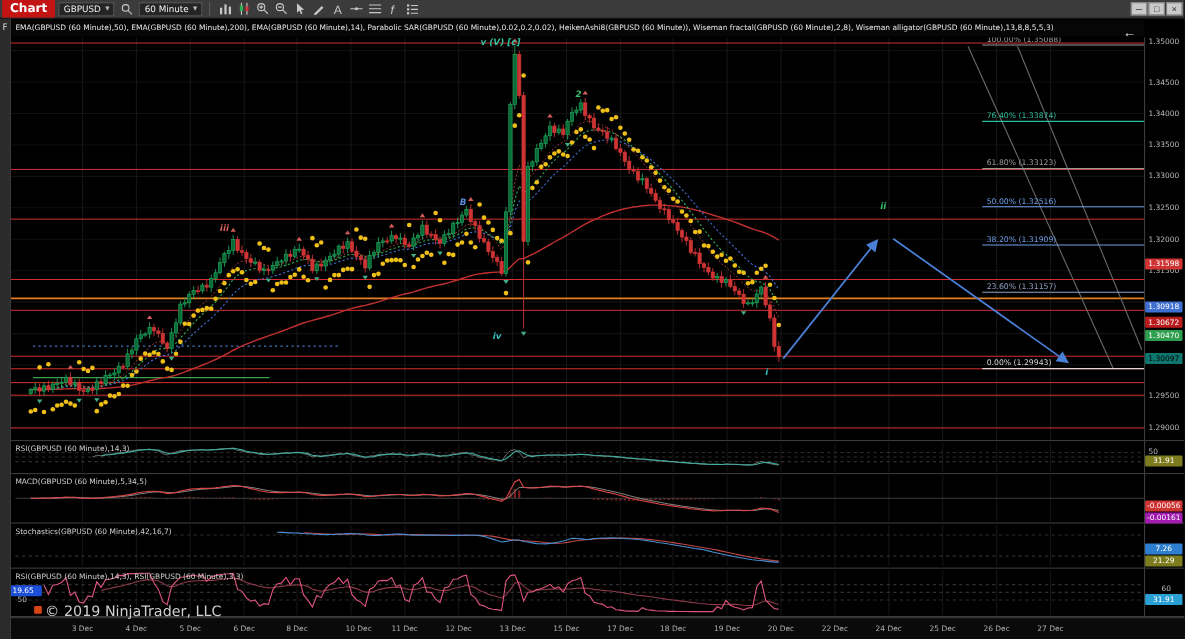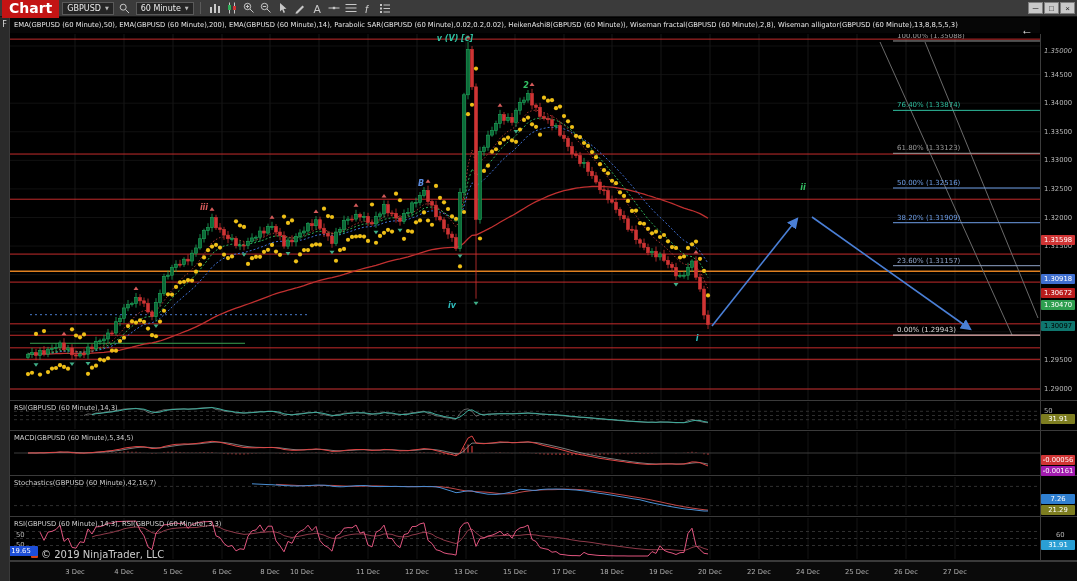--- a/index.html
+++ b/index.html
@@ -1,21 +1,21 @@
 <!DOCTYPE html>
 <html><head>
 <meta charset="utf-8">
 <style>
   *{margin:0;padding:0;box-sizing:border-box}
   html,body{background:#1a1a1a}
   #app{position:relative;width:1077px;height:581px;background:#000;overflow:hidden;
        font-family:"DejaVu Sans","Liberation Sans",sans-serif;color:#ddd}
   #titlebar{position:absolute;left:0;top:0;width:1077px;height:17px;background:#3b3b3b;
             border-bottom:1px solid #141414;display:flex;align-items:center;gap:3px;padding:0 2px;z-index:7}
-  .chart-tag{background:#c31414;color:#fff;font-size:14px;font-weight:bold;padding:1px 7px 2px;cursor:pointer}
+  .chart-tag{background:#c31414;color:#fff;font-size:11px;font-weight:bold;padding:1px 7px 2px;cursor:pointer}
   .combo{display:flex;align-items:center;gap:4px;background:#252525;border:1px solid #5a5a5a;color:#eee;
          font-size:8px;height:13px;padding:0 4px;cursor:pointer}
   .caret{font-size:5px;color:#bbb}
   .iconbtn{background:transparent;border:none;width:16px;height:14px;display:flex;align-items:center;
            justify-content:center;cursor:pointer;padding:0}
   .tsep{width:1px;height:12px;background:#5a5a5a;margin:0 3px}
   .win-controls{margin-left:auto;display:flex;gap:1px}
   .winbtn{width:15px;height:12px;background:#c9c9c9;border:1px solid #808080;color:#222;font-size:8px;
           line-height:9px;text-align:center;padding:0;cursor:pointer}
   #indicator-bar{position:absolute;left:10px;top:18px;width:1030px;height:15px;background:#060606;color:#e8e8e8;
@@ -27,21 +27,21 @@
   .axis-label{position:absolute;color:#b8b8b8;font-size:6.8px;z-index:3;white-space:nowrap}
   .badge{position:absolute;width:34px;height:10px;font-size:6.8px;line-height:10px;text-align:center;
          color:#fff;z-index:4;border-radius:1px;white-space:nowrap}
   .sep-line{position:absolute;left:0;width:1077px;height:1px;background:#3a3a3a;z-index:2}
   #axis-border{position:absolute;left:1040px;top:34px;width:1px;height:527px;background:#3c3c3c;z-index:2}
   #date-axis{position:absolute;left:0;top:561px;width:1077px;height:20px;background:#0a0a0a;
              border-top:1px solid #3a3a3a;z-index:2}
   .date-label{position:absolute;top:6px;color:#b0b0b0;font-size:6.8px;transform:translateX(-50%);white-space:nowrap}
   #back-arrow{position:absolute;left:1016px;top:22px;width:22px;height:16px;background:transparent;color:#e8e8e8;
               border:none;font-size:12px;line-height:14px;z-index:6;cursor:pointer}
-  #copyright{position:absolute;left:41px;top:549px;font-size:10px;color:#cfcfcf;z-index:4}
+  #copyright{position:absolute;left:41px;top:549px;font-size:13px;color:#cfcfcf;z-index:4}
   #nt-logo{position:absolute;left:31px;top:551px;width:7px;height:7px;background:#d84315;border-radius:1px;z-index:4}
   svg.layer{position:absolute;left:0;z-index:1}
 </style>
 </head>
 <body>
 
 <div id="app">
 
   <div id="titlebar">
     <div class="chart-tag">Chart</div>
@@ -162,21 +162,21 @@
   <div id="copyright">
     <span>© 2019 NinjaTrader, LLC</span>
   </div>
 
   <div id="date-axis">
       <div class="date-label" style="left: 75px;">3 Dec</div>
       <div class="date-label" style="left: 124px;">4 Dec</div>
       <div class="date-label" style="left: 173px;">5 Dec</div>
       <div class="date-label" style="left: 222px;">6 Dec</div>
       <div class="date-label" style="left: 270px;">8 Dec</div>
-      <div class="date-label" style="left: 302px;">10 Dec</div>
+      <div class="date-label" style="left: 326px;">10 Dec</div>
       <div class="date-label" style="left: 368px;">11 Dec</div>
       <div class="date-label" style="left: 417px;">12 Dec</div>
       <div class="date-label" style="left: 466px;">13 Dec</div>
       <div class="date-label" style="left: 515px;">15 Dec</div>
       <div class="date-label" style="left: 564px;">17 Dec</div>
       <div class="date-label" style="left: 612px;">18 Dec</div>
       <div class="date-label" style="left: 661px;">19 Dec</div>
       <div class="date-label" style="left: 710px;">20 Dec</div>
       <div class="date-label" style="left: 759px;">22 Dec</div>
       <div class="date-label" style="left: 808px;">24 Dec</div>
@@ -796,21 +796,21 @@
       <line x1="712" y1="292" x2="797" y2="185" stroke="#4a7fd6" stroke-width="1.6" marker-end="url(#arr)"></line>
       <line x1="812" y1="183" x2="970" y2="295" stroke="#4a7fd6" stroke-width="1.6" marker-end="url(#arr)"></line>
       <text x="455" y="7" fill="#2fbf9f" font-size="8" font-style="italic" font-weight="bold" text-anchor="middle">v (V) [c]</text>
       <text x="526" y="54" fill="#35c065" font-size="8" font-style="italic" font-weight="bold" text-anchor="middle">2</text>
       <text x="421" y="152" fill="#5b8bde" font-size="8" font-style="italic" font-weight="bold" text-anchor="middle">B</text>
       <text x="204" y="176" fill="#d65b5b" font-size="8" font-style="italic" font-weight="bold" text-anchor="middle">iii</text>
       <text x="452" y="274" fill="#2fbfbf" font-size="8" font-style="italic" font-weight="bold" text-anchor="middle">iv</text>
       <text x="697" y="307" fill="#2fbfbf" font-size="8" font-style="italic" font-weight="bold" text-anchor="middle">i</text>
       <text x="803" y="156" fill="#35c065" font-size="8" font-style="italic" font-weight="bold" text-anchor="middle">ii</text>
     </svg>
-    <div class="axis-label" style="left: 1044px; top: 47px; font-style: italic;">1.35000</div>
+    <div class="axis-label" style="left: 1044px; top: 34px;">1.35000</div>
     <div class="axis-label" style="left: 1044px; top: 70.5835px;">1.34500</div>
     <div class="axis-label" style="left: 1044px; top: 99.167px;">1.34000</div>
     <div class="axis-label" style="left: 1044px; top: 127.751px;">1.33500</div>
     <div class="axis-label" style="left: 1044px; top: 156.334px;">1.33000</div>
     <div class="axis-label" style="left: 1044px; top: 184.917px;">1.32500</div>
     <div class="axis-label" style="left: 1044px; top: 213.501px;">1.32000</div>
     <div class="axis-label" style="left: 1044px; top: 242.084px;">1.31500</div>
     <div class="axis-label" style="left: 1044px; top: 356.418px;">1.29500</div>
     <div class="axis-label" style="left: 1044px; top: 385.002px;">1.29000</div>
     <div class="badge" style="left: 1041px; top: 235.482px; background: rgb(207, 52, 52); color: rgb(255, 255, 255);">1.31598</div>
@@ -1098,14 +1098,14 @@
       <line x1="14" y1="27.5" x2="1040" y2="27.5" stroke="#2f2f2f" stroke-dasharray="3,3"></line>
       <line x1="14" y1="20.5" x2="1040" y2="20.5" stroke="#2f2f2f" stroke-dasharray="3,3"></line>
       <line x1="14" y1="13.5" x2="1040" y2="13.5" stroke="#2f2f2f" stroke-dasharray="3,3"></line>
       <path d="M92.0 19.0 L96.0 17.6 L100.0 17.0 L104.0 16.0 L108.0 15.2 L112.0 14.5 L116.0 13.2 L120.0 12.3 L124.0 10.8 L128.0 10.0 L132.0 9.4 L136.0 9.0 L140.0 9.3 L144.0 10.0 L148.0 12.3 L152.0 14.6 L156.0 15.6 L160.0 14.8 L164.0 12.7 L168.0 11.5 L172.0 10.6 L176.0 10.2 L180.0 9.9 L184.0 9.7 L188.0 9.8 L192.0 9.6 L196.0 9.5 L200.0 8.8 L204.0 8.3 L208.0 7.8 L212.0 7.4 L216.0 8.4 L220.0 9.6 L224.0 11.6 L228.0 12.8 L232.0 13.8 L236.0 14.9 L240.0 15.6 L244.0 16.4 L248.0 16.1 L252.0 15.7 L256.0 15.1 L260.0 14.5 L264.0 14.3 L268.0 13.8 L272.0 13.7 L276.0 14.1 L280.0 15.3 L284.0 17.6 L288.0 18.7 L292.0 19.5 L296.0 18.7 L300.0 18.1 L304.0 17.2 L308.0 16.3 L312.0 15.9 L316.0 15.2 L320.0 16.0 L324.0 17.1 L328.0 18.9 L332.0 20.3 L336.0 20.3 L340.0 19.8 L344.0 18.0 L348.0 17.1 L352.0 16.4 L356.0 16.0 L360.0 16.0 L364.0 16.0 L368.0 17.0 L372.0 17.8 L376.0 18.0 L380.0 17.4 L384.0 15.9 L388.0 16.0 L392.0 16.4 L396.0 17.9 L400.0 18.7 L404.0 18.9 L408.0 18.5 L412.0 17.0 L416.0 16.3 L420.0 15.1 L424.0 14.3 L428.0 14.9 L432.0 16.2 L436.0 18.8 L440.0 20.4 L444.0 22.2 L448.0 23.4 L452.0 24.5 L456.0 25.6 L460.0 23.0 L464.0 18.1 L468.0 12.3 L472.0 11.1 L476.0 14.8 L480.0 18.0 L484.0 19.8 L488.0 18.5 L492.0 18.2 L496.0 17.9 L500.0 17.6 L504.0 17.5 L508.0 17.5 L512.0 17.7 L516.0 17.5 L520.0 17.3 L524.0 16.8 L528.0 16.5 L532.0 16.7 L536.0 17.0 L540.0 17.8 L544.0 18.2 L548.0 18.7 L552.0 19.0 L556.0 19.3 L560.0 19.9 L564.0 20.4 L568.0 21.2 L572.0 21.9 L576.0 22.5 L580.0 23.2 L584.0 23.5 L588.0 24.0 L592.0 24.5 L596.0 25.2 L600.0 25.8 L604.0 26.4 L608.0 27.0 L612.0 27.4 L616.0 28.0 L620.0 28.5 L624.0 29.0 L628.0 29.6 L632.0 30.0 L636.0 30.6 L640.0 30.9 L644.0 31.3 L648.0 31.6 L652.0 31.7 L656.0 31.8 L660.0 31.5 L664.0 31.4 L668.0 31.4 L672.0 31.8 L676.0 32.2 L680.0 32.4 L684.0 32.5 L688.0 31.3 L692.0 29.5 L696.0 28.4 L700.0 28.8 L704.0 30.5 L708.0 31.6 " fill="none" stroke="#8f3a4a" stroke-width="1"></path>
       <path d="M40.0 14.1 L44.0 22.4 L48.0 14.1 L52.0 13.3 L56.0 11.5 L60.0 7.2 L64.0 23.4 L68.0 20.1 L72.0 29.3 L76.0 30.2 L80.0 23.8 L84.0 24.5 L88.0 10.9 L92.0 16.0 L96.0 8.9 L100.0 8.6 L104.0 7.4 L108.0 5.1 L112.0 5.3 L116.0 3.7 L120.0 3.5 L124.0 3.3 L128.0 3.2 L132.0 3.2 L136.0 3.1 L140.0 12.0 L144.0 17.8 L148.0 28.9 L152.0 31.7 L156.0 15.0 L160.0 10.7 L164.0 6.8 L168.0 6.6 L172.0 5.5 L176.0 5.0 L180.0 5.8 L184.0 4.7 L188.0 10.3 L192.0 6.5 L196.0 5.3 L200.0 4.2 L204.0 3.8 L208.0 3.6 L212.0 3.3 L216.0 17.8 L220.0 19.6 L224.0 25.5 L228.0 28.5 L232.0 27.5 L236.0 32.9 L240.0 30.8 L244.0 31.4 L248.0 18.2 L252.0 12.9 L256.0 11.9 L260.0 6.9 L264.0 13.7 L268.0 8.2 L272.0 8.2 L276.0 22.8 L280.0 27.8 L284.0 33.8 L288.0 23.4 L292.0 25.3 L296.0 17.0 L300.0 13.3 L304.0 11.5 L308.0 7.2 L312.0 12.6 L316.0 8.4 L320.0 22.6 L324.0 27.2 L328.0 29.4 L332.0 33.2 L336.0 17.9 L340.0 15.8 L344.0 10.2 L348.0 9.6 L352.0 9.8 L356.0 7.0 L360.0 15.1 L364.0 14.1 L368.0 27.1 L372.0 28.9 L376.0 14.3 L380.0 12.0 L384.0 7.1 L388.0 20.1 L392.0 20.6 L396.0 26.6 L400.0 29.7 L404.0 16.6 L408.0 15.5 L412.0 8.6 L416.0 8.4 L420.0 5.9 L424.0 4.9 L428.0 22.4 L432.0 25.5 L436.0 31.7 L440.0 32.8 L444.0 34.9 L448.0 35.8 L452.0 36.2 L456.0 37.1 L460.0 10.1 L464.0 5.3 L468.0 4.6 L472.0 14.0 L476.0 28.4 L480.0 20.4 L484.0 19.9 L488.0 18.0 L492.0 17.2 L496.0 15.5 L500.0 13.2 L504.0 17.1 L508.0 15.5 L512.0 20.2 L516.0 12.8 L520.0 9.9 L524.0 9.1 L528.0 7.1 L532.0 21.5 L536.0 23.5 L540.0 29.6 L544.0 30.6 L548.0 31.4 L552.0 34.2 L556.0 33.6 L560.0 36.3 L564.0 36.7 L568.0 37.3 L572.0 37.6 L576.0 37.6 L580.0 37.8 L584.0 34.4 L588.0 36.3 L592.0 36.7 L596.0 37.2 L600.0 37.5 L604.0 37.5 L608.0 37.8 L612.0 37.8 L616.0 37.9 L620.0 37.9 L624.0 37.9 L628.0 38.0 L632.0 38.0 L636.0 38.0 L640.0 38.0 L644.0 38.0 L648.0 38.0 L652.0 33.6 L656.0 35.4 L660.0 27.7 L664.0 32.3 L668.0 34.0 L672.0 35.0 L676.0 36.5 L680.0 34.7 L684.0 34.4 L688.0 15.4 L692.0 10.2 L696.0 27.4 L700.0 31.7 L704.0 35.3 L708.0 35.9 " fill="none" stroke="#e0557f" stroke-width="1"></path>
     </svg>
     <div class="axis-label" style="left: 1044px; top: 531px; margin-left: 12px;">60</div>
     <div class="axis-label" style="left: 16px; top: 531px;">50</div>
     <div class="axis-label" style="left: 16px; top: 541px;">50</div>
     <div class="badge" style="left: 1041px; top: 540px; background: rgb(42, 159, 212); color: rgb(255, 255, 255);">31.91</div>
-    <div class="badge" style="left: 4px; top: 546px; background: #1d4ed8; color: rgb(255, 255, 255);">19.65</div>
+    <div class="badge" style="left: 4px; top: 532px; background: #1d4ed8; color: rgb(255, 255, 255);">19.65</div>
   </div>
 
 </body></html>

